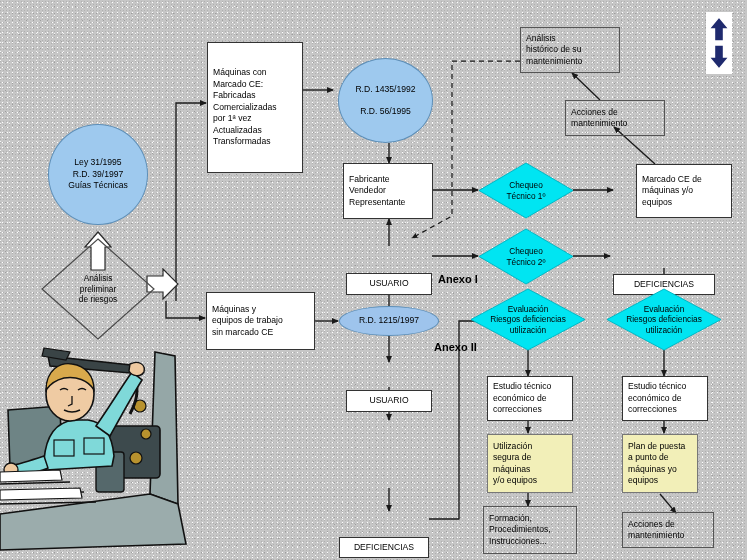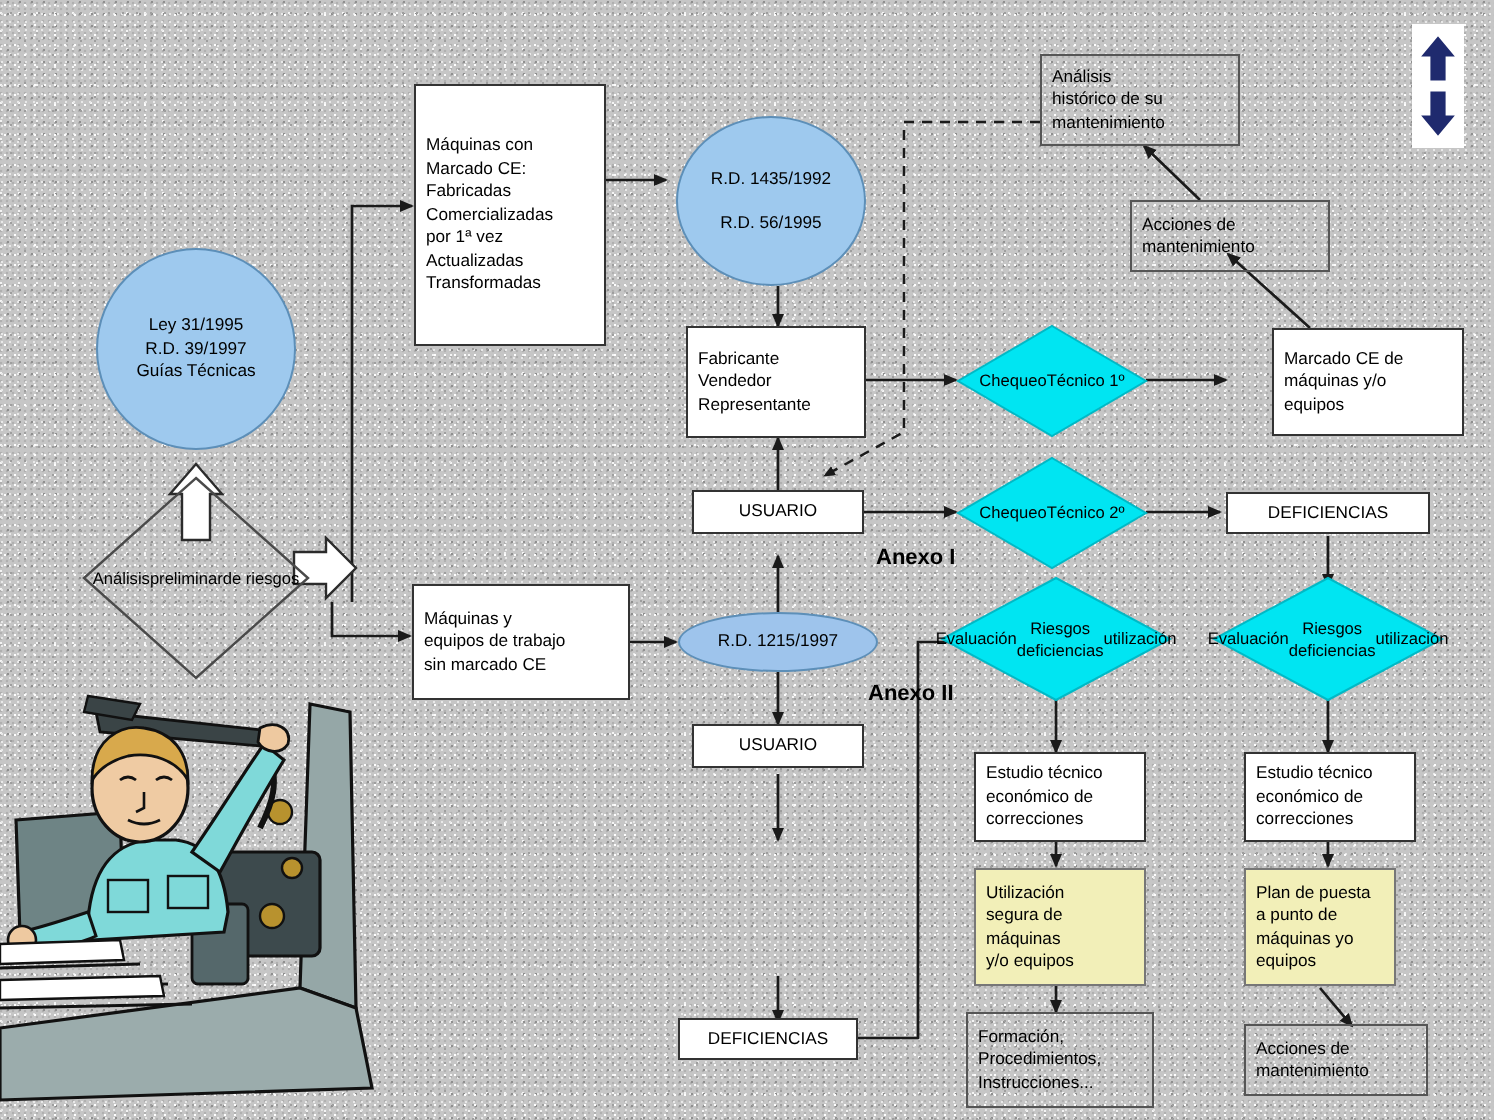--- a/index.html
+++ b/index.html
@@ -33,29 +33,29 @@
   .node{
     position:absolute;box-sizing:border-box;
     display:flex;flex-direction:column;justify-content:center;
     text-align:left;
     font-size:8.6px;line-height:11.5px;color:#000;
     z-index:5;
   }
   .boxw{background:#ffffff;border:1px solid #333;padding:3px 5px;}
   .boxt{background:transparent;border:1px solid #555;padding:3px 5px;}
   .boxy{background:#f2efb8;border:1px solid #777;padding:3px 5px;}
-  .center{align-items:center;}
+  .center{align-items:center;margin-top:28px;}
   .ellipse{
     border-radius:50%;background:#9ec9ee;border:1px solid #5d8fb8;
     justify-content:center;align-items:center;text-align:center;
   }
   .ell-dark{background:#9ec4ec;}
   .diamond-wrap{position:absolute;z-index:5;}
   .diamond-text{
-    position:absolute;inset:0;display:flex;flex-direction:row;
+    position:absolute;inset:0;display:flex;flex-direction:column;
     justify-content:center;align-items:center;text-align:center;
     font-size:8.3px;line-height:10.5px;color:#000;pointer-events:none;
   }
   .anexo{
     position:absolute;font-weight:bold;font-size:11px;color:#000;z-index:6;margin-left:34px;
   }
   .navarrows{
     position:absolute;background:#ffffff;z-index:20;
     display:flex;flex-direction:column;align-items:center;justify-content:center;
   }

